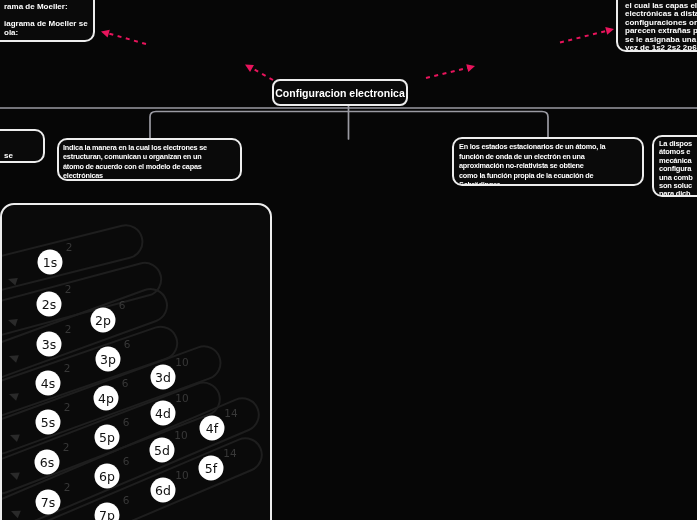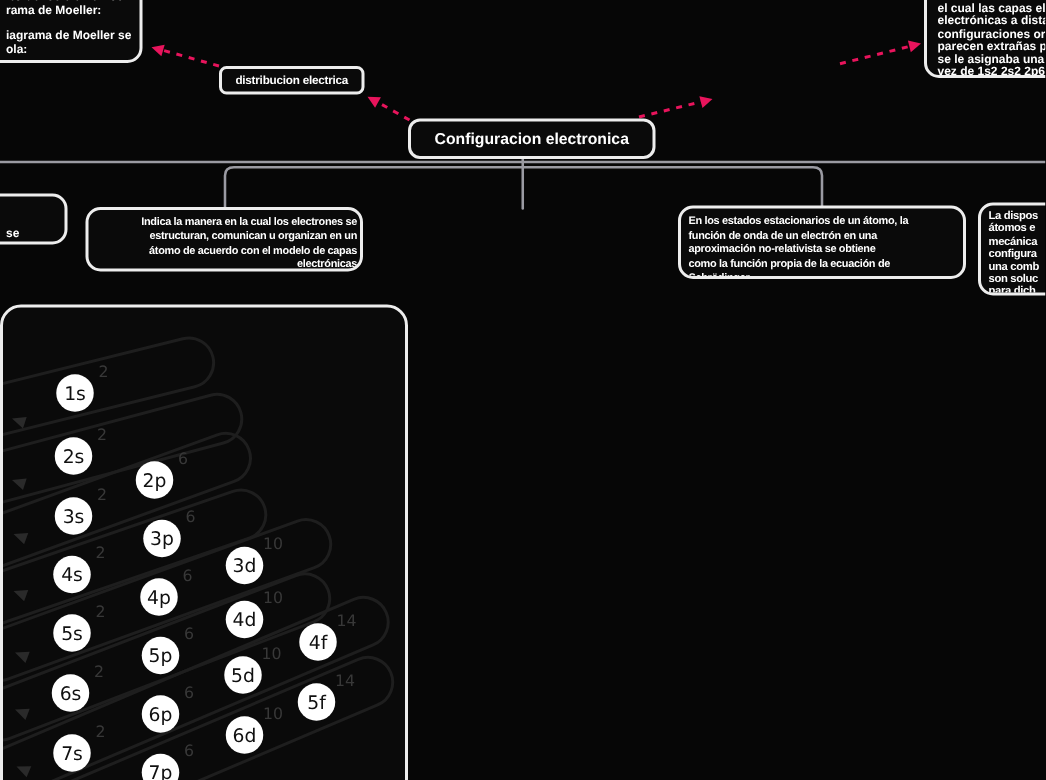--- a/index.html
+++ b/index.html
@@ -69,35 +69,32 @@
 
   <div class="node partial" style="left:616px;top:-30px;width:122px;height:82px;">
     <span class="txt" style="left:7px;top:30px;line-height:8.4px;">el cual las capas ele
 electrónicas a dista
 configuraciones orb
 parecen extrañas p
 se le asignaba una
 vez de 1s2 2s2 2p6</span>
   </div>
 
-  <div class="node pill small-node" style="left:146px;top:44px;width:97px;height:19px;">
-    <span>distribucion electrica</span>
-  </div>
-
-
-  <div class="node pill center-node" style="left:272px;top:79px;width:165px;height:27px;">
+
+
+  <div class="node pill center-node" style="left:272px;top:79px;width:136px;height:27px;">
     <span>Configuracion electronica</span>
   </div>
 
   <div class="node partial" style="left:-120px;top:129px;width:165px;height:34px;">
     <span class="txt" style="left:122px;top:5px;line-height:9px;margin-top:15px;">se
 itales</span>
   </div>
 
-  <div class="node desc" style="left:57px;top:138px;width:185px;height:43px;text-align:right;">
+  <div class="node desc" style="left:57px;top:138px;width:185px;height:43px;">
     <span class="txt" style="line-height:9.3px;padding-left:4px;">Indica la manera en la cual los electrones se
 estructuran, comunican u organizan en un
 átomo de acuerdo con el modelo de capas
 electrónicas</span>
   </div>
 
 
   <div class="node desc" style="left:452px;top:137px;width:192px;height:49px;">
     <span class="txt">En los estados estacionarios de un átomo, la
 función de onda de un electrón en una

